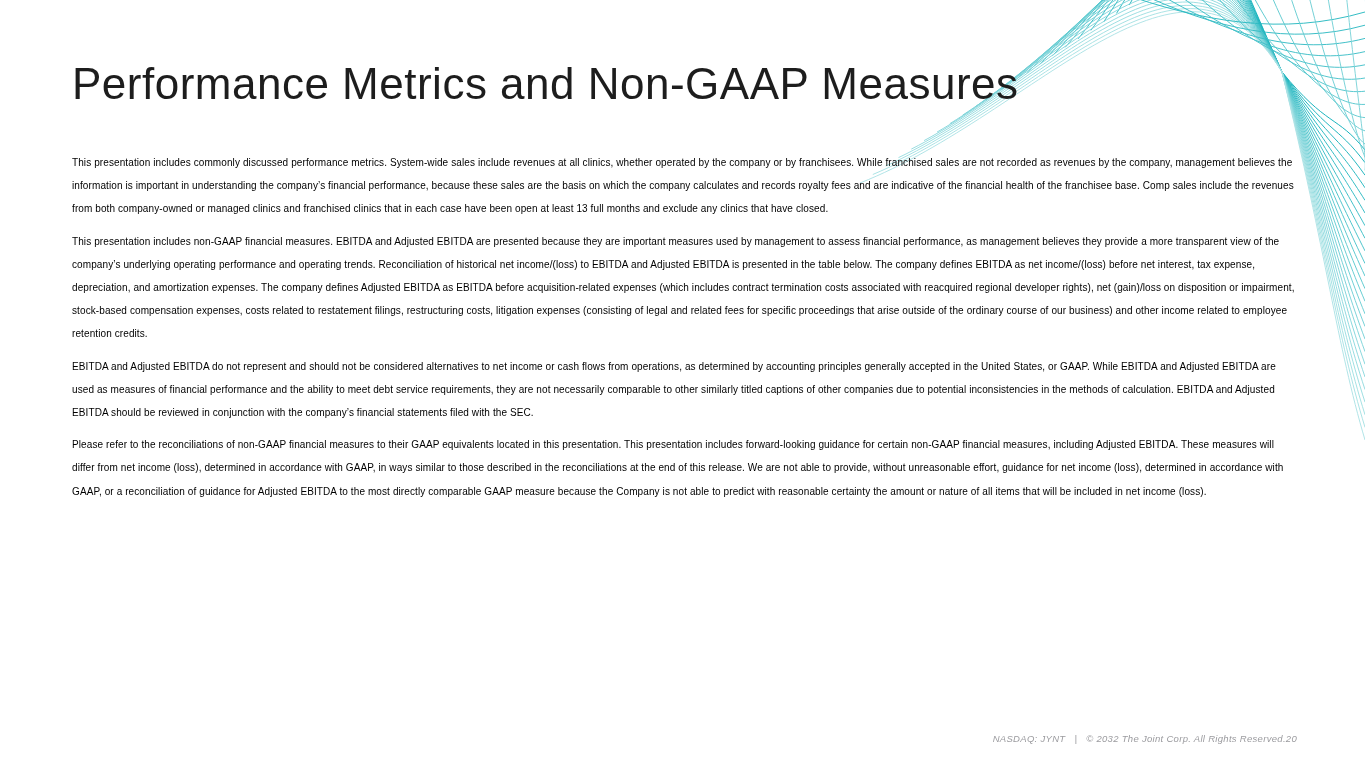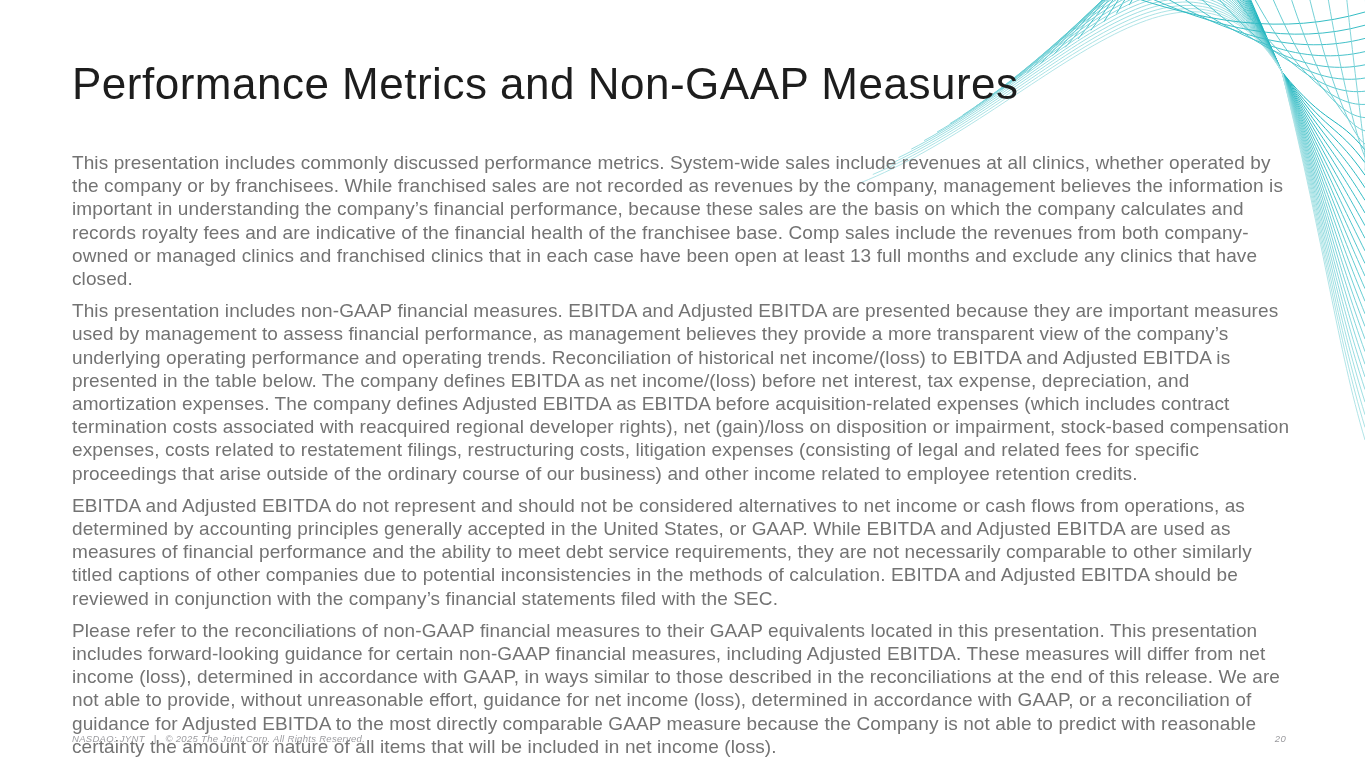--- a/index.html
+++ b/index.html
@@ -21,32 +21,32 @@
   }
   .page-title{
     font-size:44px;
     font-weight:400;
     letter-spacing:0.5px;
     color:#1d1d1d;
     margin:0 0 40px 0;
     line-height:1.25;
   }
   .para{
-    font-size:19px;
+    font-size:10px;
     line-height:23.2px;
     letter-spacing:0.1px;
-    color:#737373;
+    color:#000000;
     margin:0 0 9px 0;
     text-align:left;
   }
   .footer{
     position:absolute;
-    left:72px;right:79px;bottom:24px;
+    left:72px;right:68px;bottom:24px;
     display:flex;
-    justify-content:space-between;
+    justify-content:flex-end;
     align-items:baseline;
     font-size:9.5px;
     font-style:italic;
     color:#9b9b9f;
     letter-spacing:0.3px;
   }
   .footer-left{display:flex;gap:9px;align-items:baseline;}
 </style>
 </head>
 <body>
@@ -100,18 +100,18 @@
     <p class="para">This presentation includes commonly discussed performance metrics. System-wide sales include revenues at all clinics, whether operated by the company or by franchisees. While franchised sales are not recorded as revenues by the company, management believes the information is important in understanding the company’s financial performance, because these sales are the basis on which the company calculates and records royalty fees and are indicative of the financial health of the franchisee base. Comp sales include the revenues from both company-owned or managed clinics and franchised clinics that in each case have been open at least 13 full months and exclude any clinics that have closed.</p>
     <p class="para">This presentation includes non-GAAP financial measures. EBITDA and Adjusted EBITDA are presented because they are important measures used by management to assess financial performance, as management believes they provide a more transparent view of the company’s underlying operating performance and operating trends. Reconciliation of historical net income/(loss) to EBITDA and Adjusted EBITDA is presented in the table below. The company defines EBITDA as net income/(loss) before net interest, tax expense, depreciation, and amortization expenses. The company defines Adjusted EBITDA as EBITDA before acquisition-related expenses (which includes contract termination costs associated with reacquired regional developer rights), net (gain)/loss on disposition or impairment, stock-based compensation expenses, costs related to restatement filings, restructuring costs, litigation expenses (consisting of legal and related fees for specific proceedings that arise outside of the ordinary course of our business) and other income related to employee retention credits.</p>
     <p class="para">EBITDA and Adjusted EBITDA do not represent and should not be considered alternatives to net income or cash flows from operations, as determined by accounting principles generally accepted in the United States, or GAAP. While EBITDA and Adjusted EBITDA are used as measures of financial performance and the ability to meet debt service requirements, they are not necessarily comparable to other similarly titled captions of other companies due to potential inconsistencies in the methods of calculation. EBITDA and Adjusted EBITDA should be reviewed in conjunction with the company’s financial statements filed with the SEC.</p>
     <p class="para">Please refer to the reconciliations of non-GAAP financial measures to their GAAP equivalents located in this presentation. This presentation includes forward-looking guidance for certain non-GAAP financial measures, including Adjusted EBITDA. These measures will differ from net income (loss), determined in accordance with GAAP, in ways similar to those described in the reconciliations at the end of this release. We are not able to provide, without unreasonable effort, guidance for net income (loss), determined in accordance with GAAP, or a reconciliation of guidance for Adjusted EBITDA to the most directly comparable GAAP measure because the Company is not able to predict with reasonable certainty the amount or nature of all items that will be included in net income (loss).</p>
   </div>
 
   <div class="footer">
     <div class="footer-left">
       <span>NASDAQ: JYNT</span>
       <span>|</span>
-      <span>© 2025 The Joint Corp. All Rights Reserved.</span>
+      <span>© 2032 The Joint Corp. All Rights Reserved.</span>
     </div>
     <span>20</span>
   </div>
 
 </div>
 
 </body></html>

